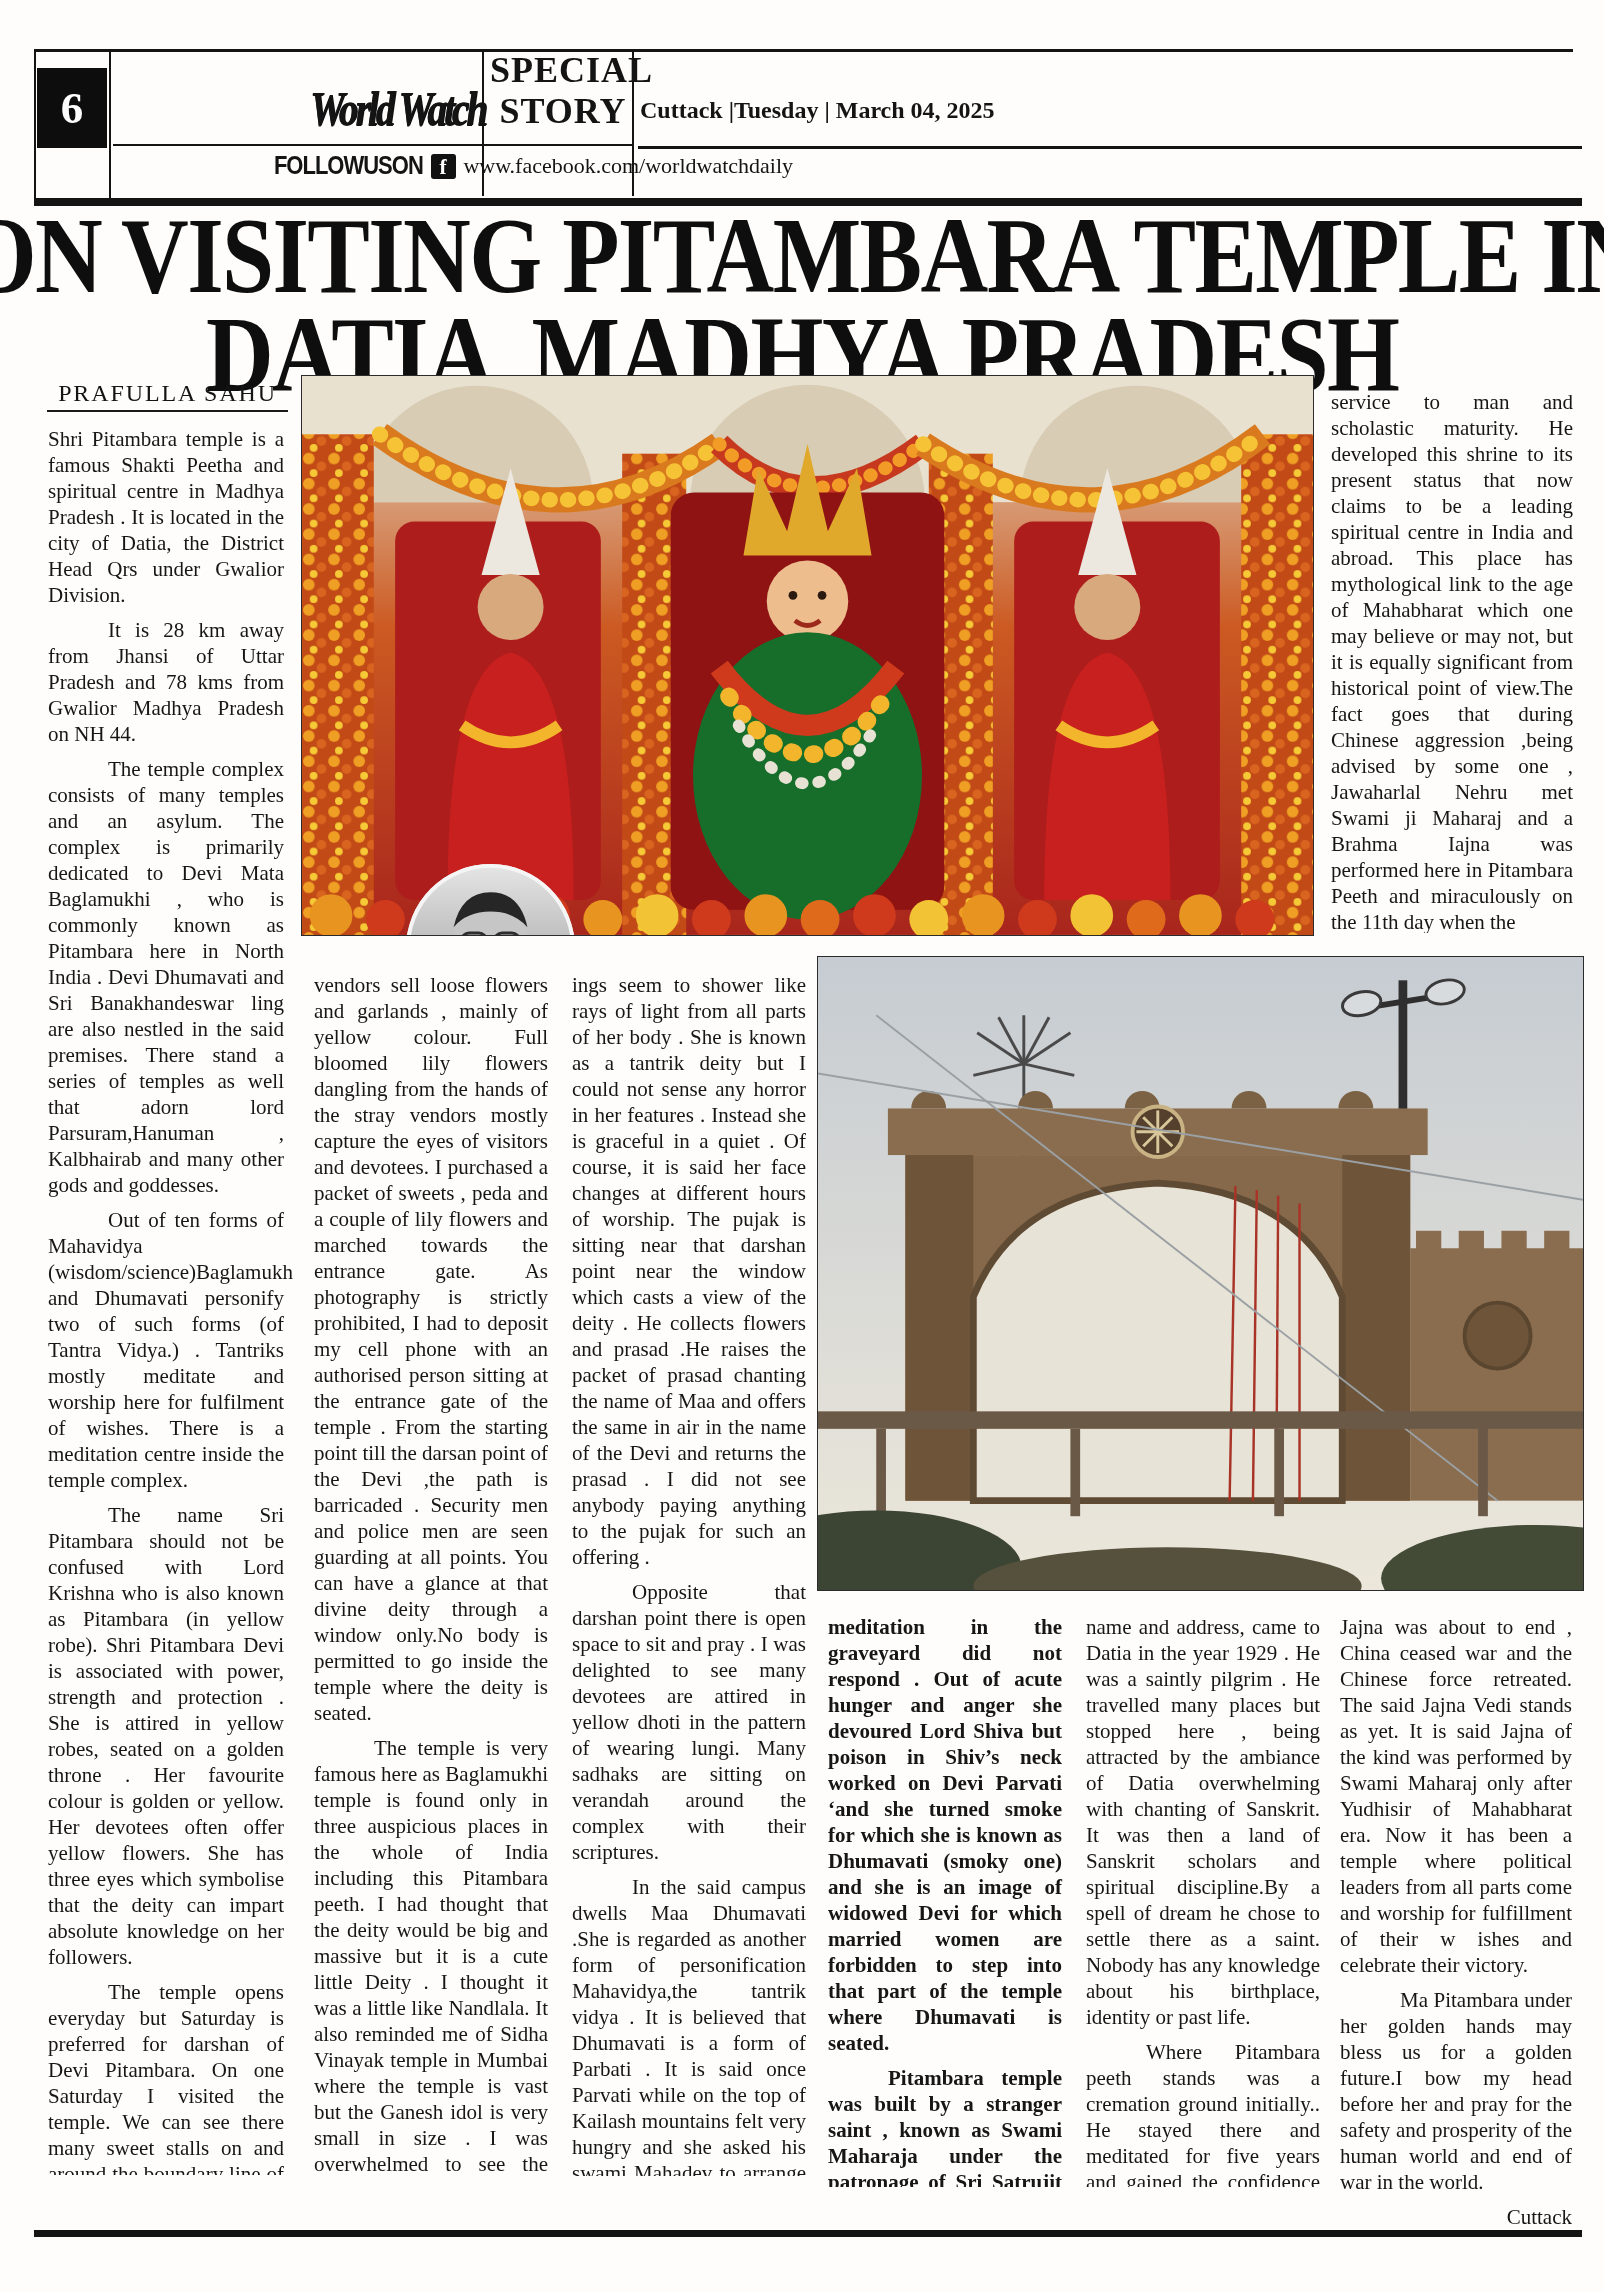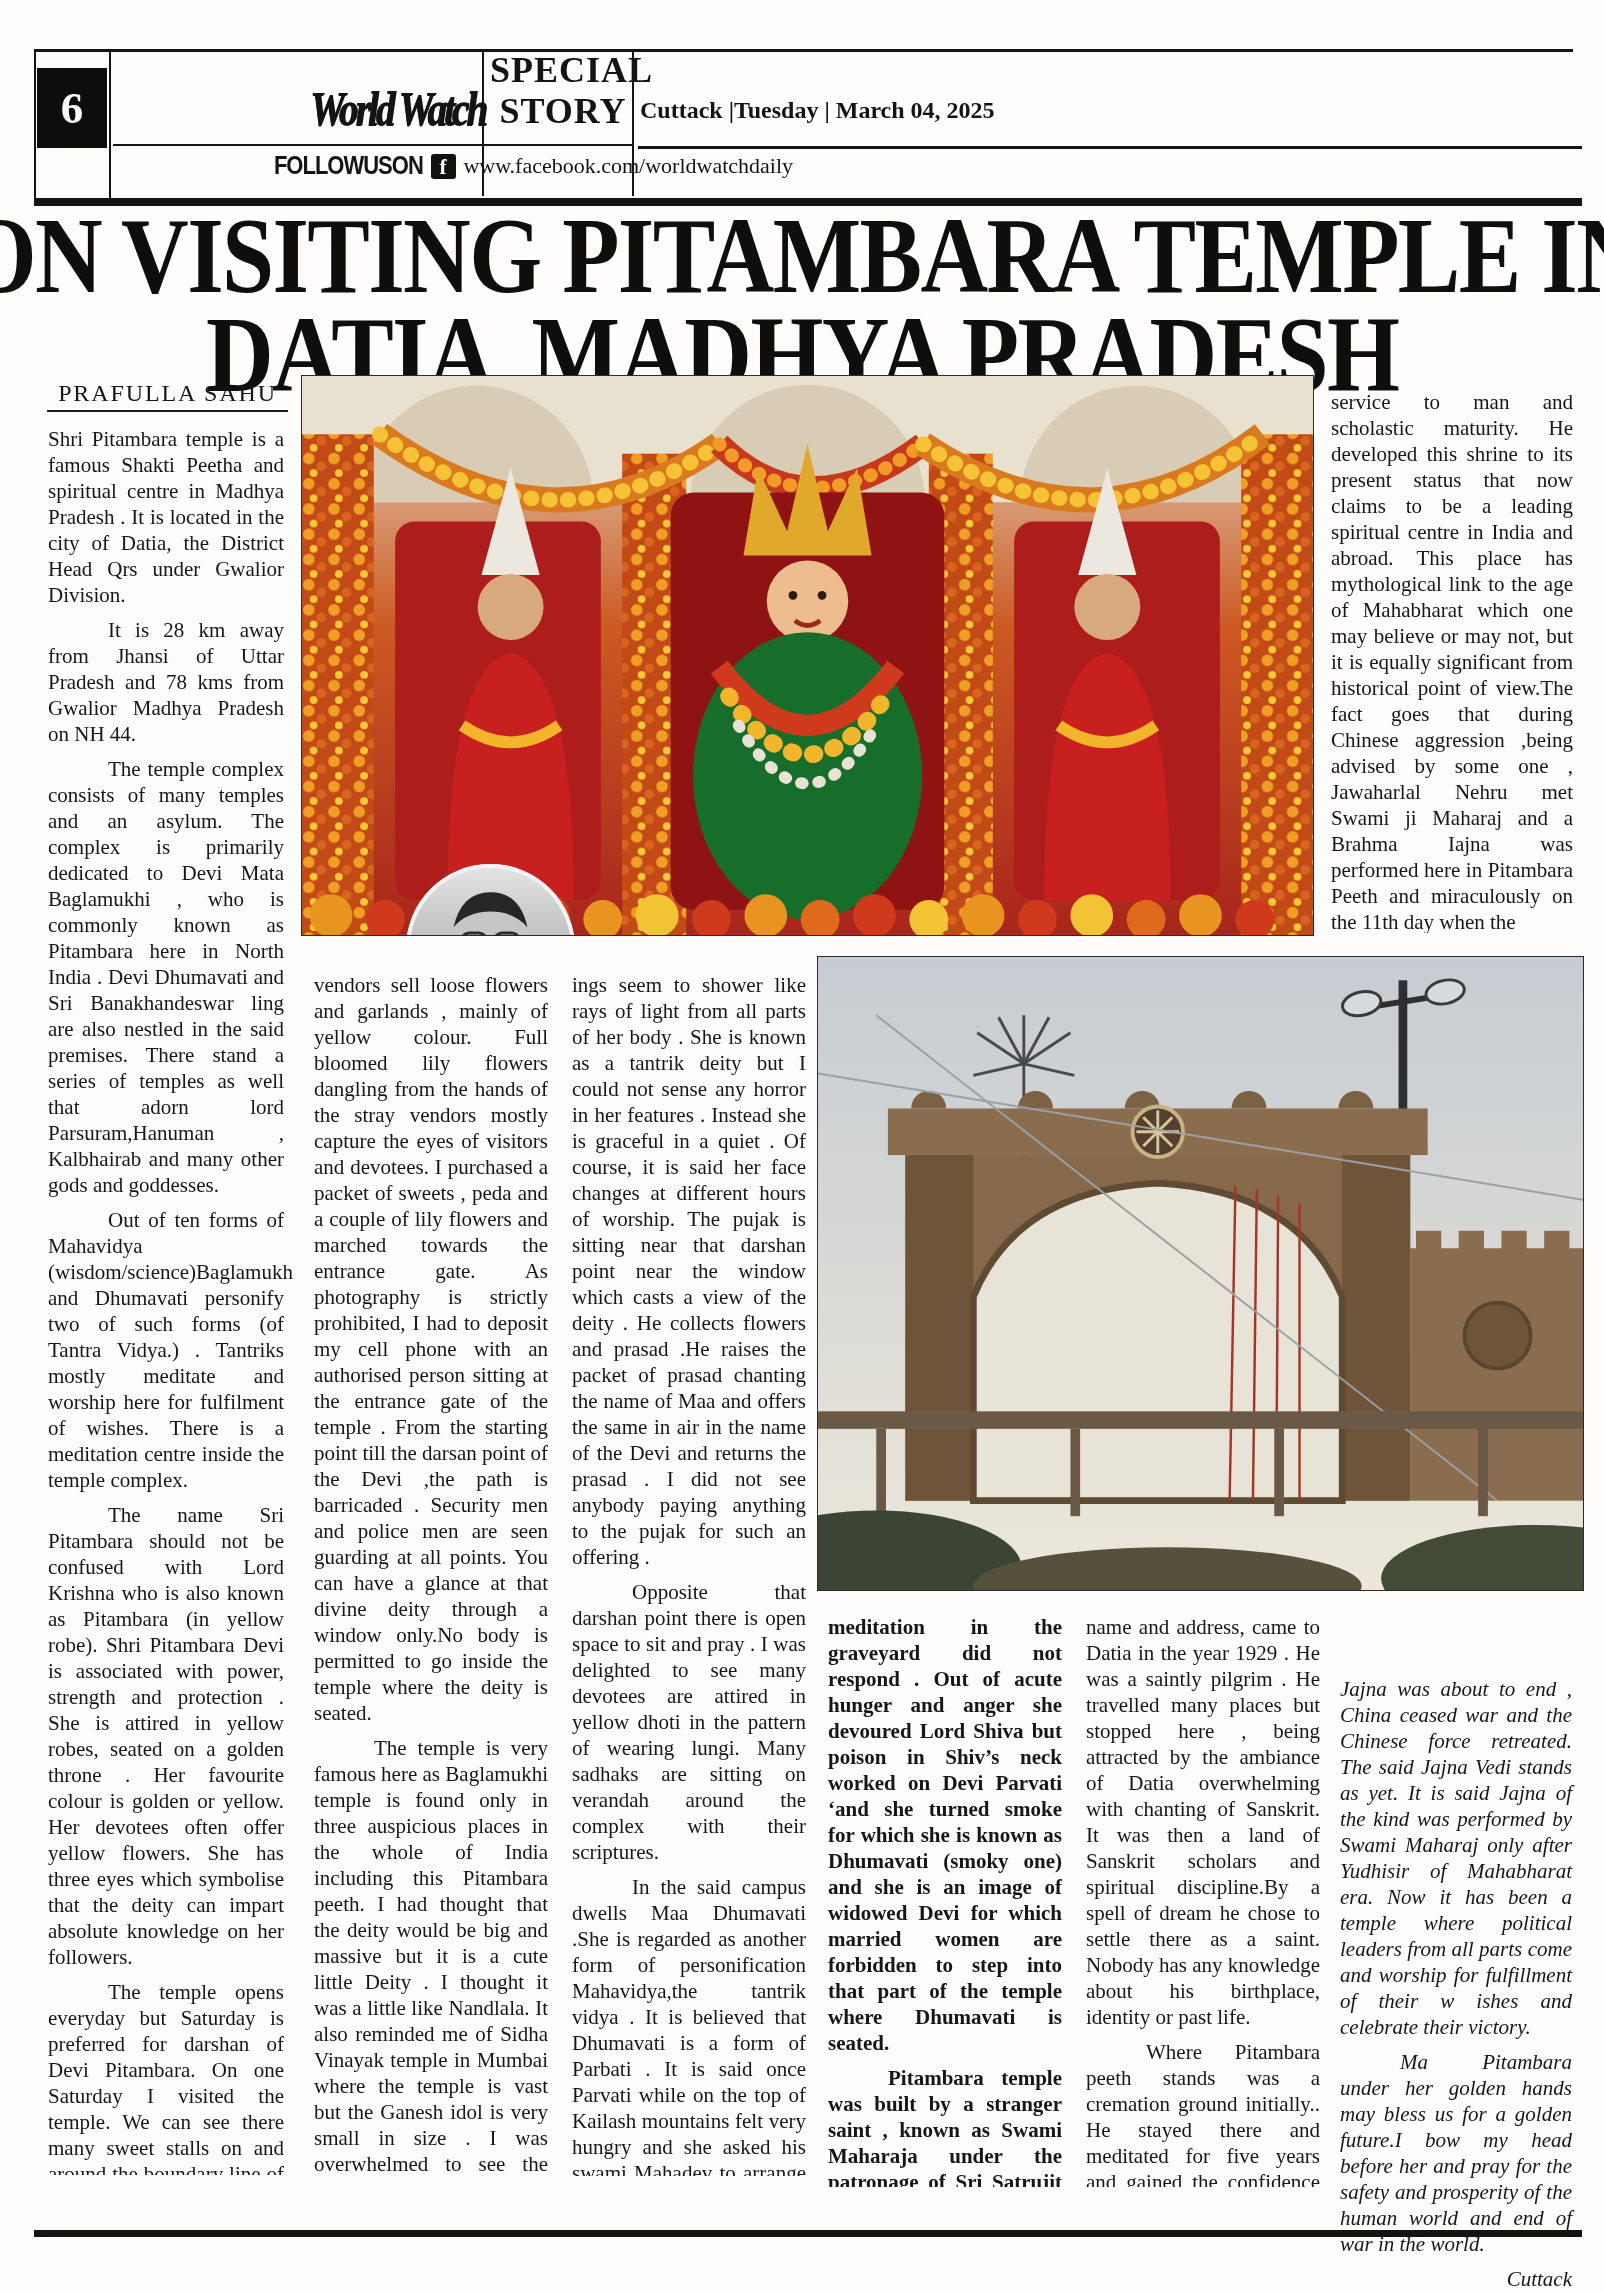--- a/index.html
+++ b/index.html
@@ -333,21 +333,21 @@
   <div class="abs col" style="left:819px;top:1605px;width:252px;height:582px;font-weight:bold;">
     <p>meditation in the graveyard did not respond . Out of acute hunger and anger she devoured Lord Shiva but poison in Shiv’s neck worked on Devi Parvati ‘and she turned smoke for which  she is known as Dhumavati (smoky one) and she is an image of widowed Devi for which  married women are forbidden to step into that part of the temple where Dhumavati is seated.</p>
     <p class="ind">Pitambara temple was built by a stranger saint , known as Swami Maharaja under the patronage of Sri Satrujit Singh Bundela, the king of Datia in 1933. Swami Maharaja ,who never disclosed his</p>
   </div>
 
   <div class="abs col" style="left:1077px;top:1605px;width:252px;height:582px;">
     <p>name and address, came to Datia in the year 1929 . He was a saintly pilgrim . He travelled many places but   stopped here , being attracted by the ambiance of Datia overwhelming with chanting of Sanskrit. It was then a land of Sanskrit scholars and spiritual discipline.By a spell of dream he chose to settle there  as a saint. Nobody has any knowledge about his birthplace, identity or past life.</p>
     <p class="ind">Where Pitambara peeth stands was  a cremation ground initially.. He stayed there and meditated for five years and gained the confidence of local people of all sections by his</p>
   </div>
 
-  <div class="abs col" style="left:1331px;top:1667px;width:250px;height:621px;font-style:italic;">
+  <div class="abs col" style="left:1331px;top:1605px;width:250px;height:621px;">
     <p>Jajna was about to end , China ceased war and the Chinese force retreated. The said Jajna Vedi stands as yet. It is said  Jajna of the kind was performed by Swami Maharaj only  after Yudhisir of Mahabharat era. Now it has been a temple where political leaders from all parts come and worship for fulfillment of their w ishes and celebrate their victory.</p>
     <p class="ind">Ma Pitambara under her golden hands may bless us for a golden future.I bow my head before her and pray for the safety and prosperity of the human world and end of war in the world.</p>
     <p class="signoff">Cuttack</p>
   </div>
 
   <div class="abs rule" style="left:34px;top:2230px;width:1548px;height:6.8px;"></div>
 
 </div>
 
 

